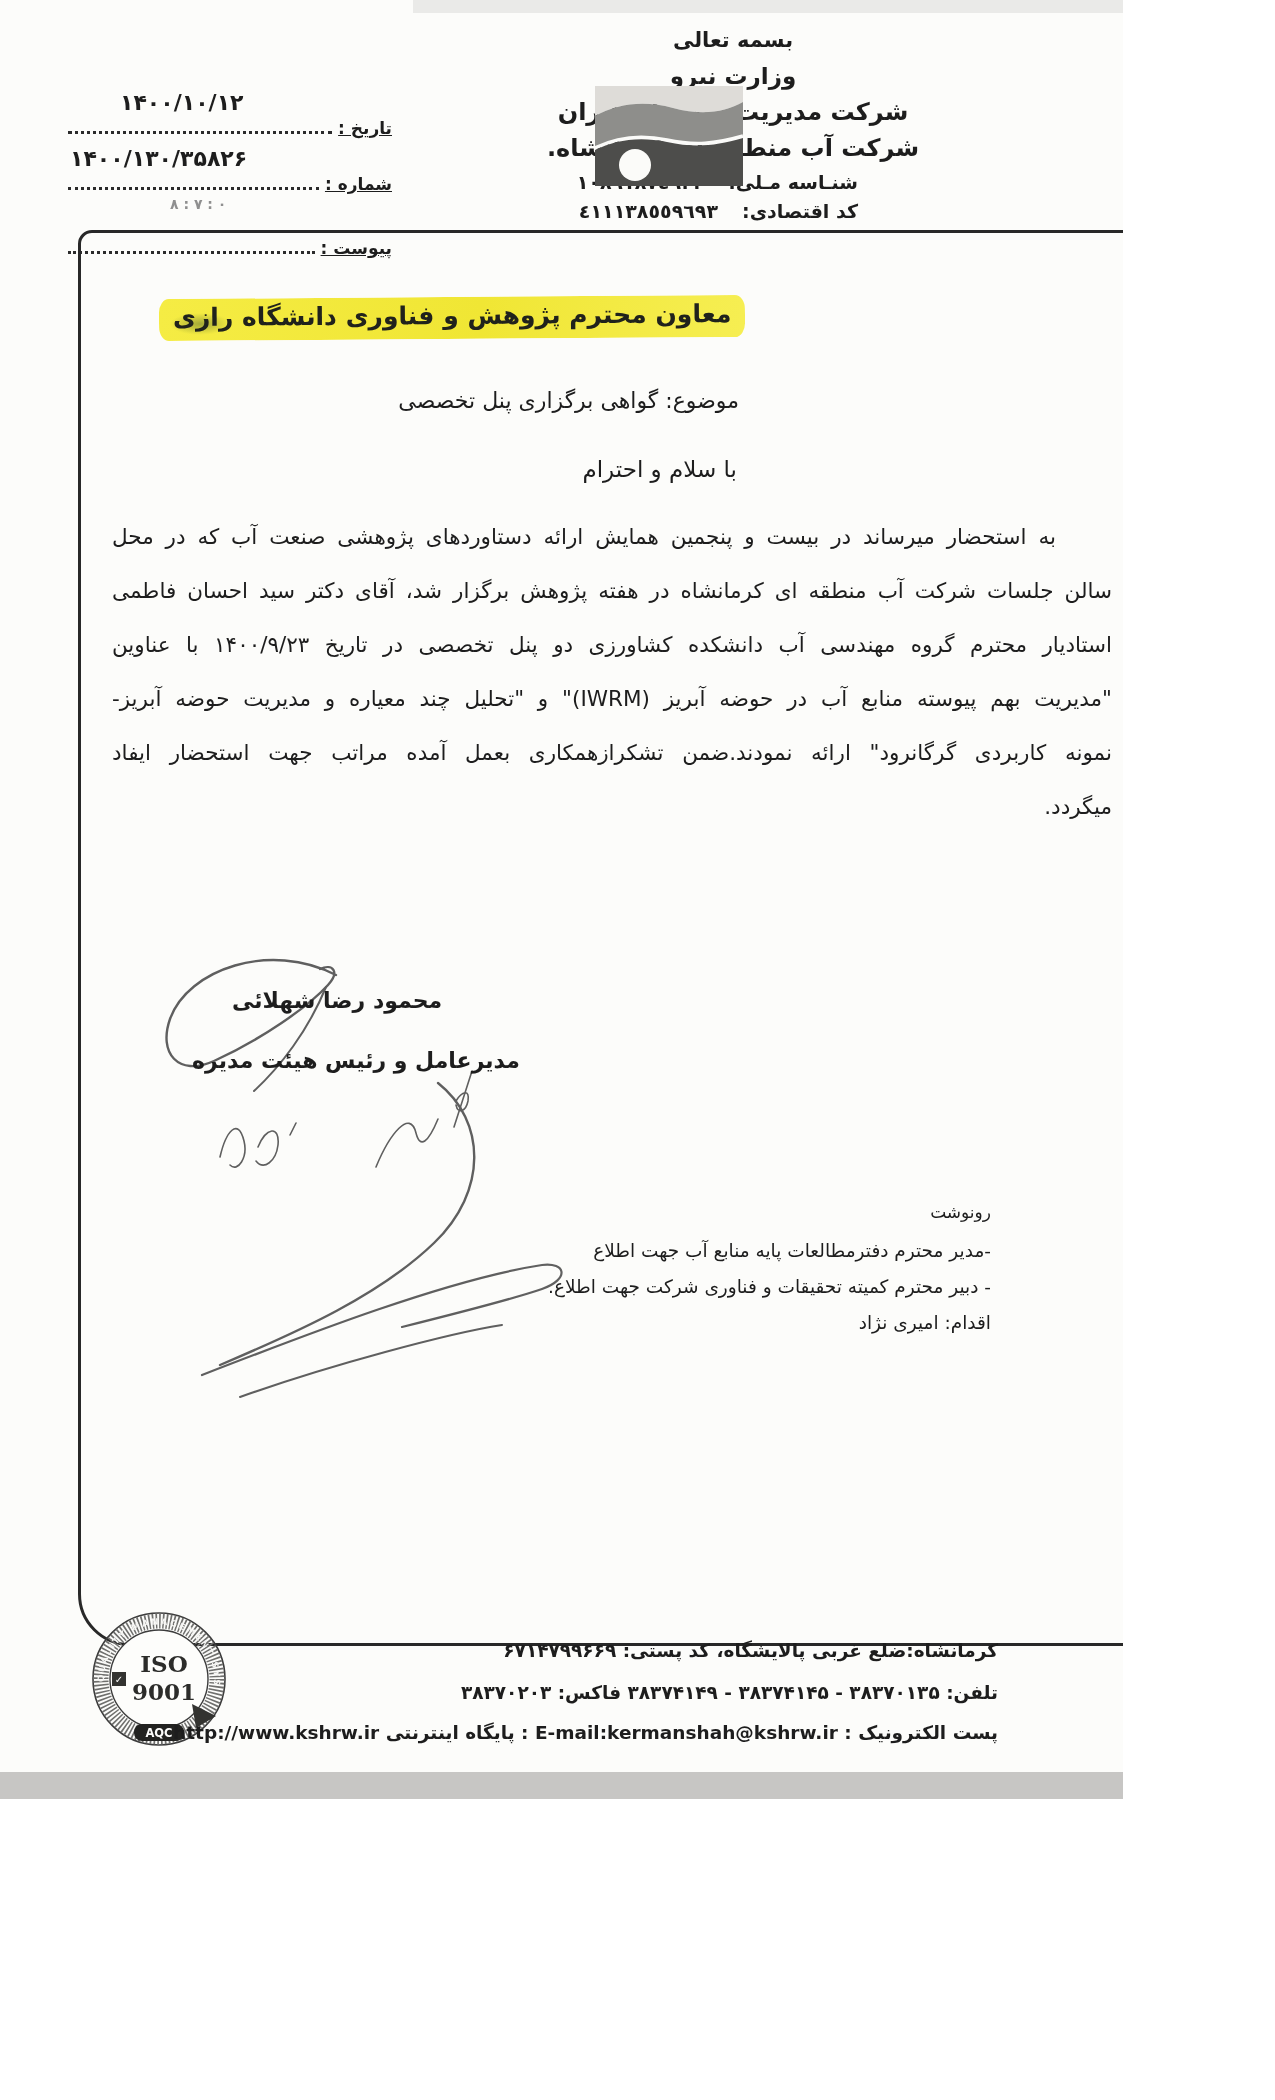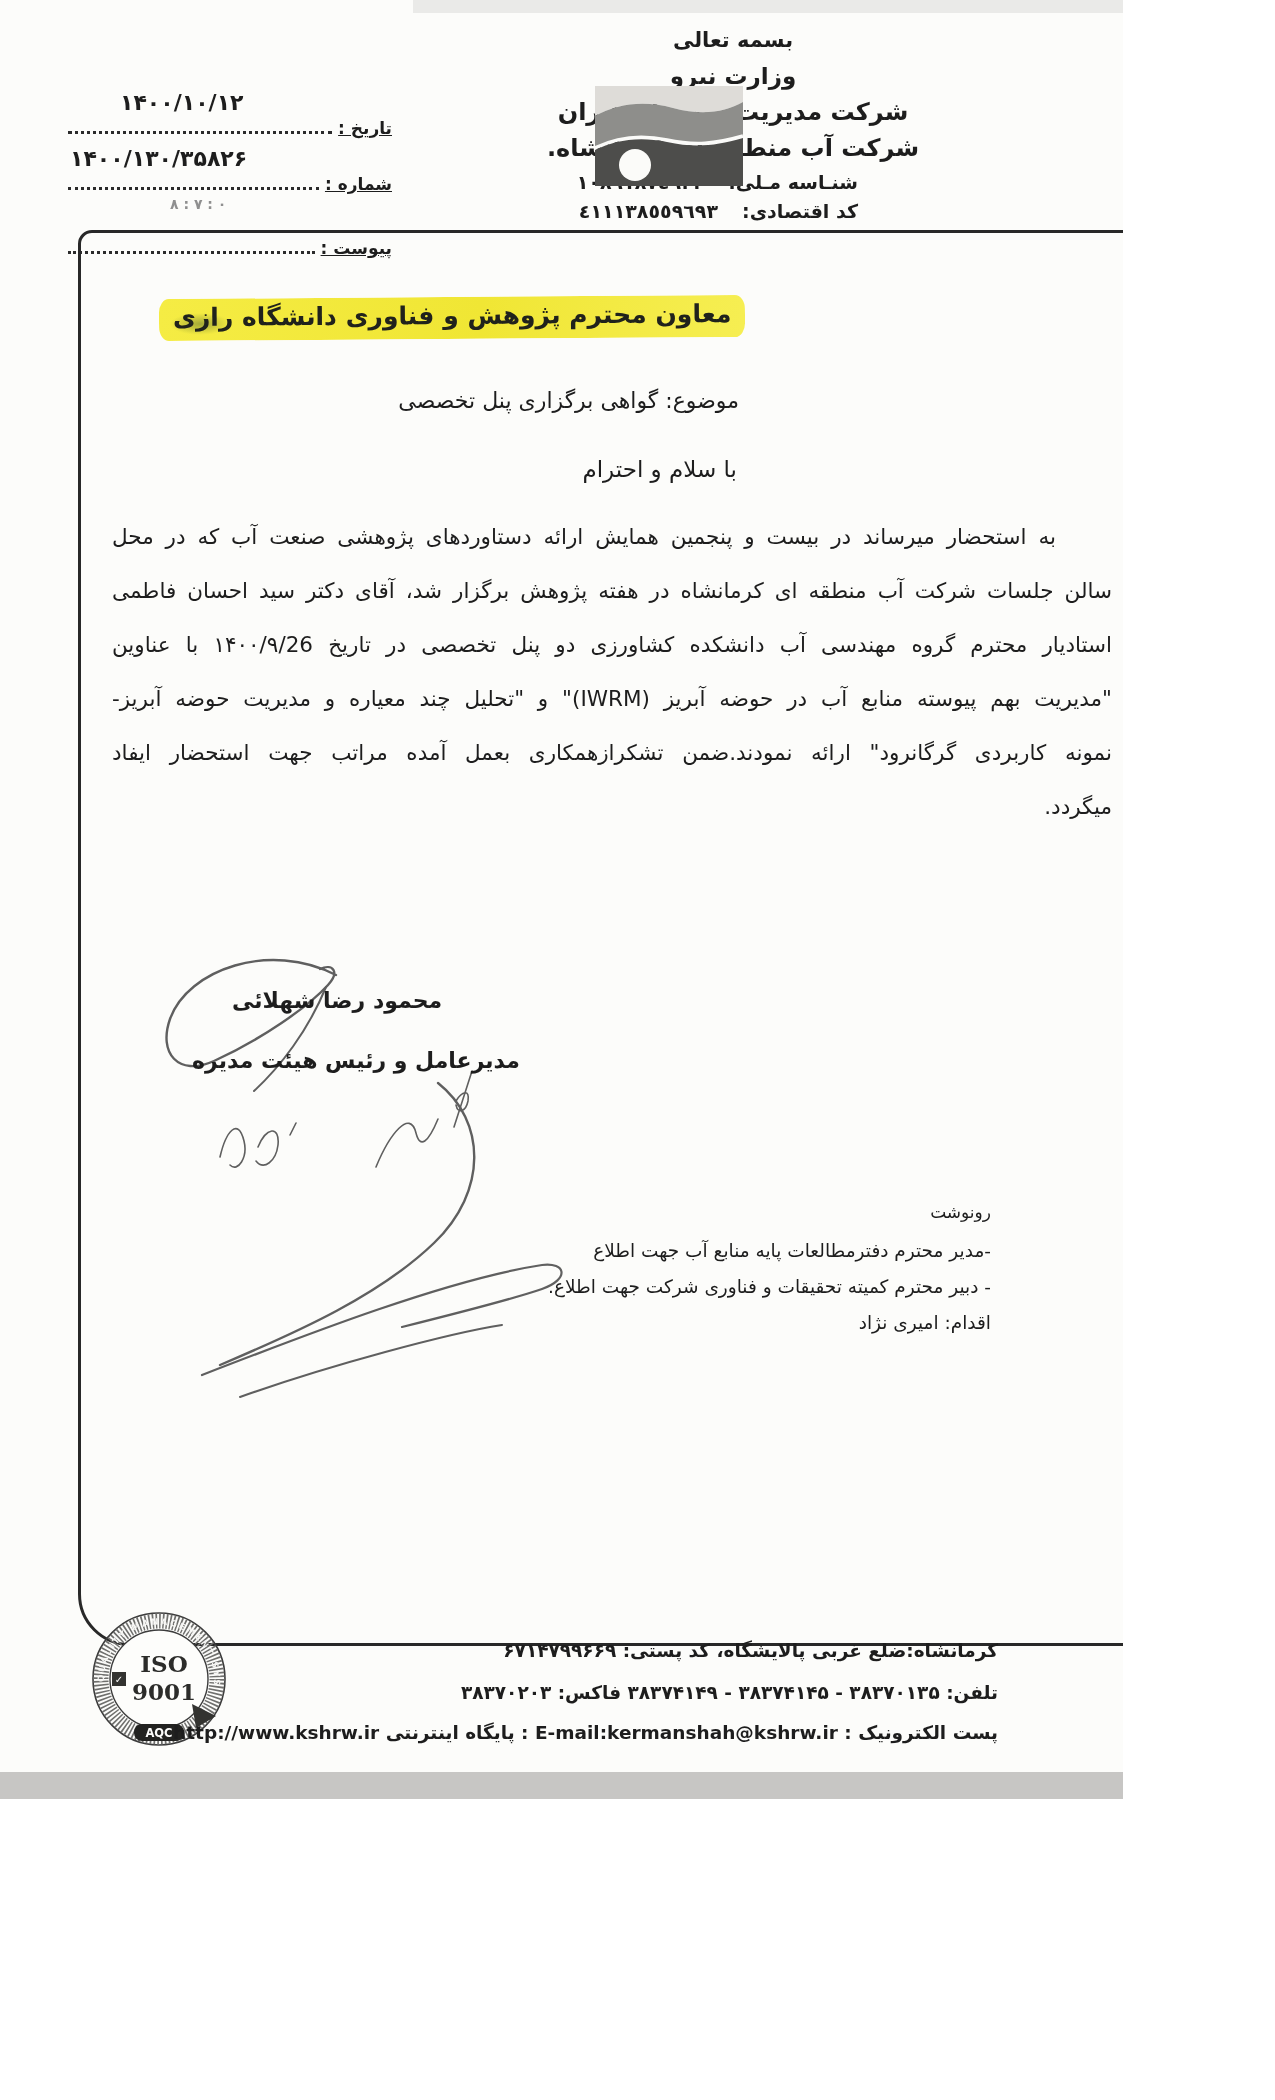--- a/index.html
+++ b/index.html
@@ -122,21 +122,21 @@
 
   <div class="addressee">
     <span class="hl">معاون محترم پژوهش و فناوری دانشگاه رازی</span>
   </div>
   <div class="subject">موضوع: گواهی برگزاری پنل تخصصی</div>
   <div class="salutation">با سلام و احترام</div>
 
   <div class="body">
     <div class="body-line indent">به استحضار میرساند در  بیست و پنجمین همایش ارائه دستاوردهای پژوهشی صنعت آب که در محل</div>
     <div class="body-line">سالن جلسات شرکت آب منطقه ای کرمانشاه در هفته پژوهش برگزار شد،  آقای دکتر سید احسان فاطمی</div>
-    <div class="body-line">استادیار محترم گروه مهندسی آب دانشکده کشاورزی دو پنل تخصصی در تاریخ ۱۴۰۰/۹/26 با عناوین</div>
+    <div class="body-line">استادیار محترم گروه مهندسی آب دانشکده کشاورزی دو پنل تخصصی در تاریخ ۱۴۰۰/۹/۲۳ با عناوین</div>
     <div class="body-line">"مدیریت بهم پیوسته منابع آب در حوضه آبریز (IWRM)" و "تحلیل چند معیاره و مدیریت حوضه آبریز-</div>
     <div class="body-line">نمونه کاربردی گرگانرود" ارائه نمودند.ضمن تشکرازهمکاری بعمل آمده مراتب جهت استحضار ایفاد</div>
     <div class="body-line last">میگردد.</div>
   </div>
 
   <svg class="signature-svg" viewBox="0 0 420 470" aria-hidden="true">
     <g fill="none" stroke="#4a4a4a" stroke-linecap="round" opacity="0.88">
       <path d="M186,40 C120,6 38,34 20,84 C8,118 28,142 64,126 C112,104 158,72 178,50 C190,37 183,28 170,34" stroke-width="2.4"></path>
       <path d="M176,52 C158,96 130,132 104,156" stroke-width="2"></path>
       <path d="M70,222 c6,-26 18,-40 24,-16 c4,16 -6,32 -14,24 m28,-18 c8,-20 22,-22 20,-2 c-2,16 -14,26 -22,16 m34,-26 l6,-12" stroke-width="1.6"></path>

